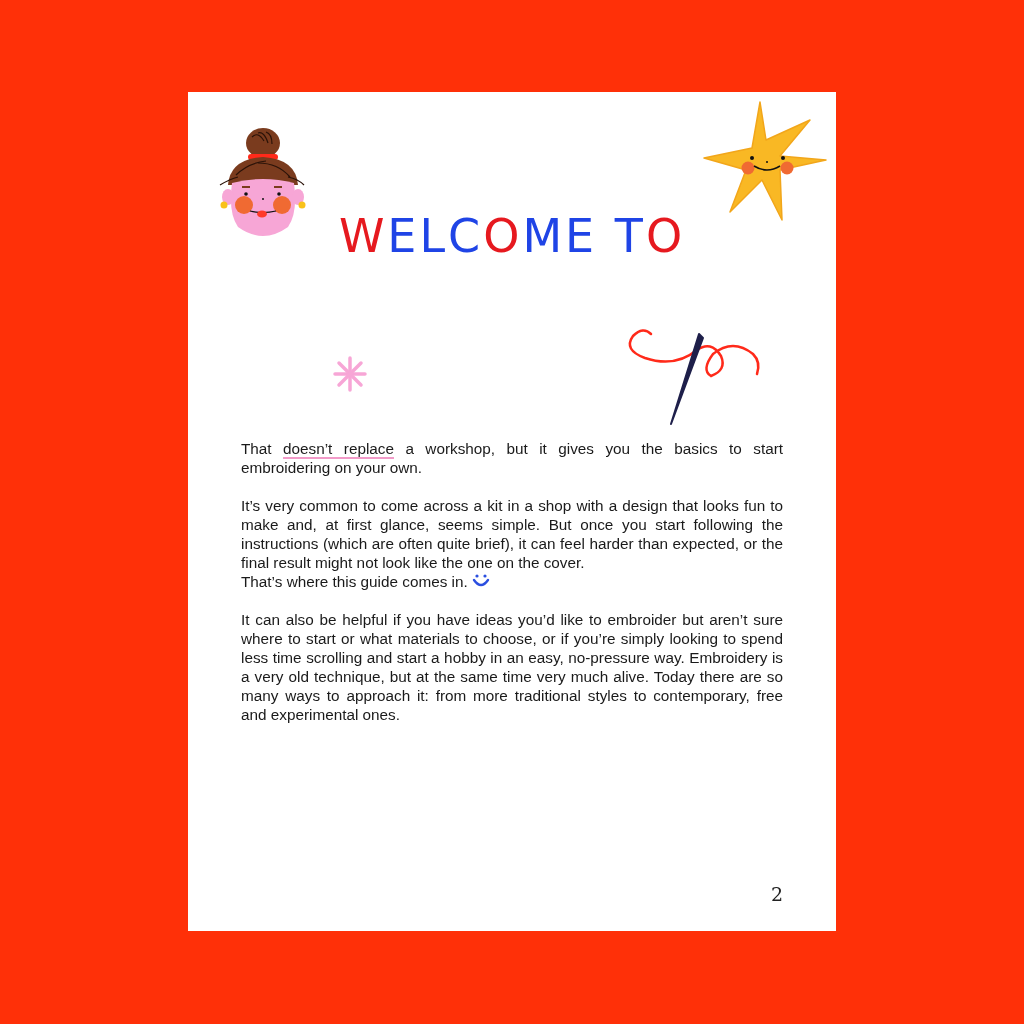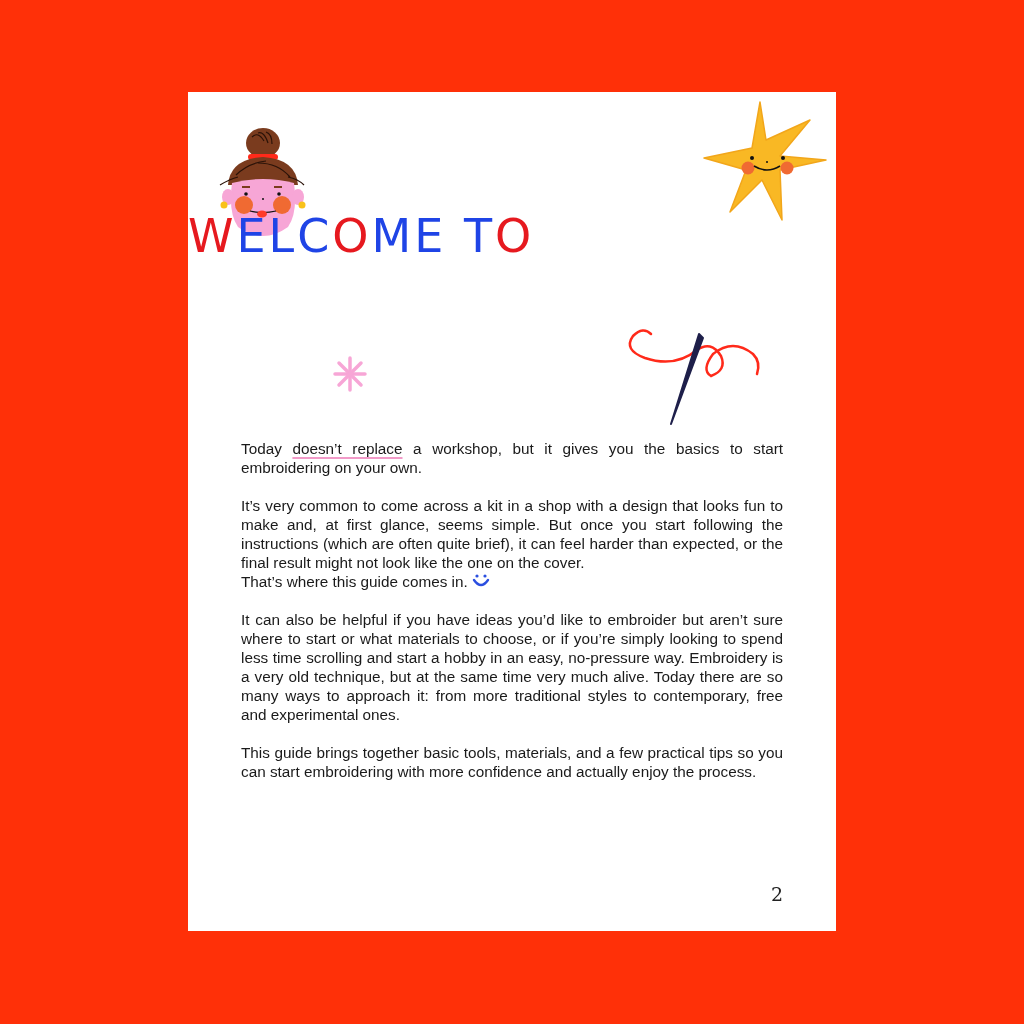--- a/index.html
+++ b/index.html
@@ -14,20 +14,21 @@
     position: absolute;
     left: 188px; top: 92px;
     width: 648px; height: 839px;
     background: #ffffff;
   }
   .deco { position: absolute; }
   .title {
     position: absolute;
     left: 0; width: 648px;
     top: 100px;
+    text-align: center;
     font-family: "DejaVu Sans", sans-serif;
     font-weight: normal;
     line-height: 1;
   }
   .title-line {
     display: block;
     white-space: nowrap;
     font-size: 46px;
     letter-spacing: 3px;
     color: #e6191f;
@@ -121,24 +122,23 @@
       <path d="M31 9 L9 31"></path>
     </g>
   </svg>
 
   <svg class="deco" style="left:435px; top:232px;" width="150" height="110" viewBox="0 0 150 110">
     <path d="M28 10 q-8 -8 -18 2 q-10 14 12 22 q30 10 52 -8 q14 -10 24 6 q6 14 -10 20 q-10 -6 2 -22 q20 -16 40 0 q8 8 4 20" stroke="#ff2a1a" stroke-width="2.5" fill="none" stroke-linecap="round"></path>
     <path d="M76 10 L80 14 L48 100 Z" fill="#1e1f4a" stroke="#1e1f4a" stroke-width="2" stroke-linejoin="round"></path>
   </svg>
 
   <div class="body-text">
-    <p><span>Today </span><span class="underline-pink">doesn’t replace</span><span> a workshop, but it gives you the basics to start embroidering on your own.</span></p>
+    <p><span>That </span><span class="underline-pink">doesn’t replace</span><span> a workshop, but it gives you the basics to start embroidering on your own.</span></p>
     <p><span>It’s very common to come across a kit in a shop with a design that looks fun to make and, at first glance, seems simple. But once you start following the instructions (which are often quite brief), it can feel harder than expected, or the final result might not look like the one on the cover.</span><br><span>That’s where this guide comes in.</span><svg class="smiley" width="18" height="16" viewBox="0 0 18 16">
           <circle cx="5" cy="3" r="1.6" fill="#2b4fe0"></circle>
           <circle cx="13" cy="3" r="1.6" fill="#2b4fe0"></circle>
           <path d="M2 7 q7 10 14 0" stroke="#2b4fe0" stroke-width="2.4" fill="none" stroke-linecap="round"></path>
         </svg></p>
     <p>It can also be helpful if you have ideas you’d like to embroider but aren’t sure where to start or what materials to choose, or if you’re simply looking to spend less time scrolling and start a hobby in an easy, no-pressure way. Embroidery is a very old technique, but at the same time very much alive. Today there are so many ways to approach it: from more traditional styles to contemporary, free and experimental ones.</p>
-    <p>This guide brings together basic tools, materials, and a few practical tips so you can start embroidering with more confidence and actually enjoy the process.</p>
   </div>
 
   <div class="page-number">2</div>
 </div>
 
 </body></html>

